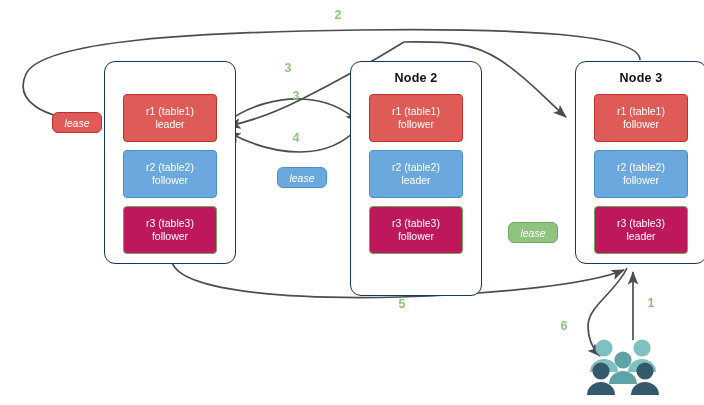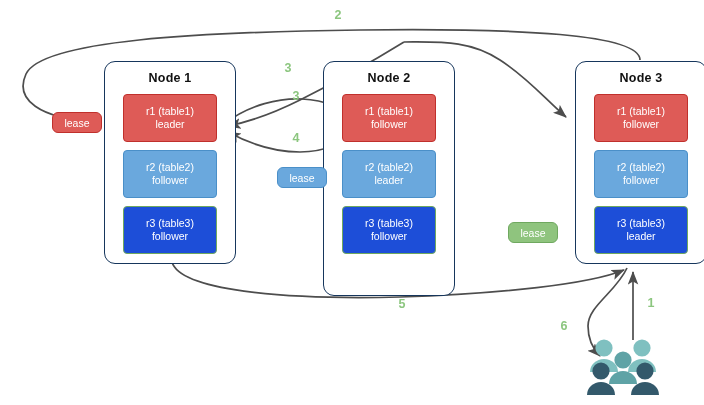--- a/index.html
+++ b/index.html
@@ -16,25 +16,25 @@
     font-size:12.5px;font-weight:bold;color:#111111;letter-spacing:.2px;
   }
   .replica{
     position:absolute;box-sizing:border-box;left:18px;right:18px;
     height:48px;border-radius:4px;display:flex;flex-direction:column;
     align-items:center;justify-content:center;
     color:#ffffff;font-size:10.5px;line-height:13px;text-align:center;
   }
   .rep-red{background:#de5b57;border:1.6px solid #c0302c;}
   .rep-blue{background:#6aa8dd;border:1.6px solid #4a8fc8;text-align:center;}
-  .rep-green{background:#1d4ed8;border:1.6px solid #6fa85f;}
+  .rep-green{background:#be185d;border:1.6px solid #6fa85f;}
   .lease{
     position:absolute;box-sizing:border-box;border-radius:6px;
     display:flex;align-items:center;justify-content:center;
-    color:#ffffff;font-size:10.5px;height:21px;
+    color:#ffffff;font-size:10.5px;height:21px;font-style:italic;
   }
   .lease-red{background:#de5b57;border:1.6px solid #c0302c;}
   .lease-blue{background:#6aa8dd;border:1.6px solid #4a8fc8;}
   .lease-green{background:#8fc47e;border:1.6px solid #6fa85f;}
   .step-label{
     position:absolute;color:#8cc67f;font-size:12.5px;font-weight:bold;
     text-align:center;
   }
   .rep-l1,.rep-l2{display:block;}
 </style>
@@ -74,36 +74,35 @@
       <circle cx="623" cy="360" r="8.6" fill="#5fa3a6"></circle>
       <path d="M609,384 a14,13 0 0 1 28,0 z" fill="#5fa3a6"></path>
       <circle cx="601" cy="371" r="8.6" fill="#33596b"></circle>
       <path d="M587,395 a14,13 0 0 1 28,0 z" fill="#33596b"></path>
       <circle cx="645" cy="371" r="8.6" fill="#33596b"></circle>
       <path d="M631,395 a14,13 0 0 1 28,0 z" fill="#33596b"></path>
     </g>
   </svg>
 
   <div class="node-box" style="left:104px;top:61px;width:132px;height:203px;">
-    <div class="node-title">Node 1</div>
     <div class="replica rep-red" style="top:32px;">
       <span class="rep-l1">r1 (table1)</span>
       <span class="rep-l2">leader</span>
     </div>
     <div class="replica rep-blue" style="top:88px;">
       <span class="rep-l1">r2 (table2)</span>
       <span class="rep-l2">follower</span>
     </div>
     <div class="replica rep-green" style="top:144px;">
       <span class="rep-l1">r3 (table3)</span>
       <span class="rep-l2">follower</span>
     </div>
   </div>
 
-  <div class="node-box" style="left:323px;top:61px;width:132px;height:235px;">
+  <div class="node-box" style="left:350px;top:61px;width:132px;height:235px;">
     <div class="node-title">Node 2</div>
     <div class="replica rep-red" style="top:32px;">
       <span class="rep-l1">r1 (table1)</span>
       <span class="rep-l2">follower</span>
     </div>
     <div class="replica rep-blue" style="top:88px;">
       <span class="rep-l1">r2 (table2)</span>
       <span class="rep-l2">leader</span>
     </div>
     <div class="replica rep-green" style="top:144px;">

